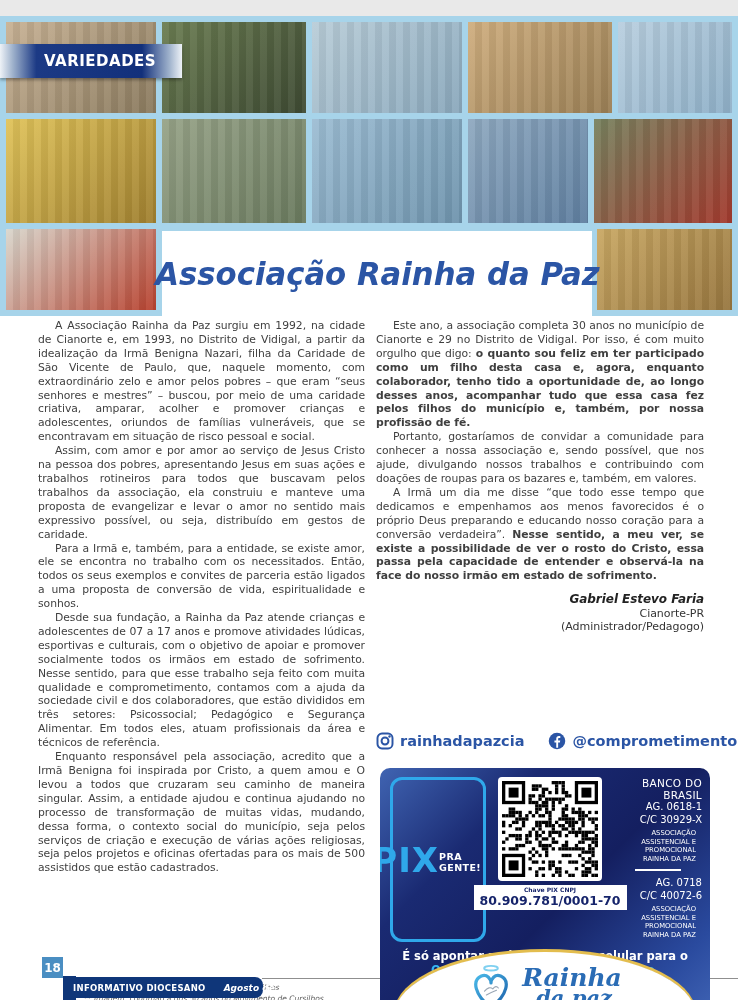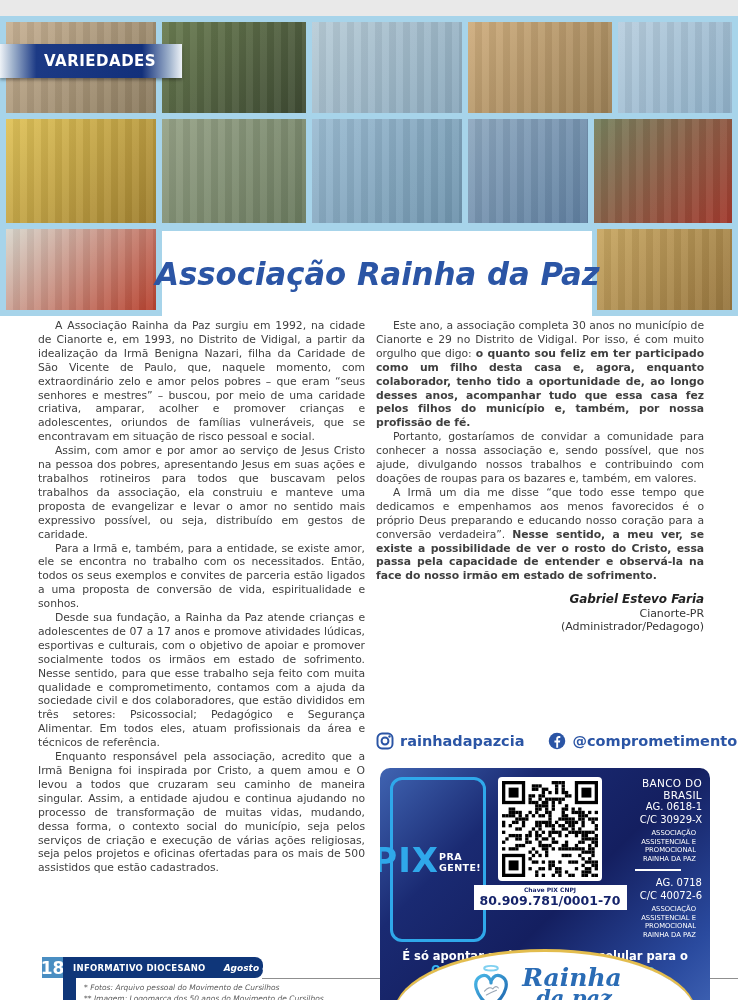--- a/index.html
+++ b/index.html
@@ -80,22 +80,22 @@
      box-shadow:0 -3px 0 #e3bd4e;display:flex;align-items:flex-end;justify-content:center;gap:8px;
      padding-bottom:2px;}
   .logo-text{color:#2a6cb5;font-family:"DejaVu Serif","Liberation Serif",serif;
      font-style:italic;font-weight:bold;line-height:.9;padding-bottom:6px;}
   .logo-text .l1{font-size:25px;}
   .logo-text .l2{font-size:21px;padding-left:14px;}
 
   
   .foot-line{position:absolute;left:262px;right:0;top:962px;border-top:1.5px solid #8f8f8f;z-index:1;}
   .pagenum{position:absolute;left:42px;top:941px;width:21px;height:21px;background:#4a8ec2;
-     color:#fff;font-weight:bold;font-size:17px;display:flex;align-items:center;justify-content:center;}
-  .footbar{position:absolute;left:63px;top:941px;width:200px;height:21px;background:#0f3679;
+     color:#fff;font-weight:bold;font-size:12px;display:flex;align-items:center;justify-content:center;}
+  .footbar{position:absolute;left:63px;top:961px;width:200px;height:21px;background:#0f3679;
      border-radius:0 8px 8px 0;display:flex;align-items:center;gap:9px;padding:0 10px;
      box-sizing:border-box;color:#fff;z-index:1;}
   .footbar .pub{font-size:8.5px;font-weight:bold;letter-spacing:.3px;white-space:nowrap;}
   .footbar .sep{width:1px;height:13px;background:rgba(255,255,255,.65);}
   .footbar .date{font-size:9px;font-weight:bold;font-style:italic;white-space:nowrap;}
   .foottab{position:absolute;left:63px;top:960px;width:13px;height:36px;background:#0f3679;
      border-radius:0 0 4px 4px;}
   .footnotes{position:absolute;left:84px;top:966px;font-size:7.5px;font-style:italic;
      color:#5a5a5a;line-height:11px;}
 </style>

